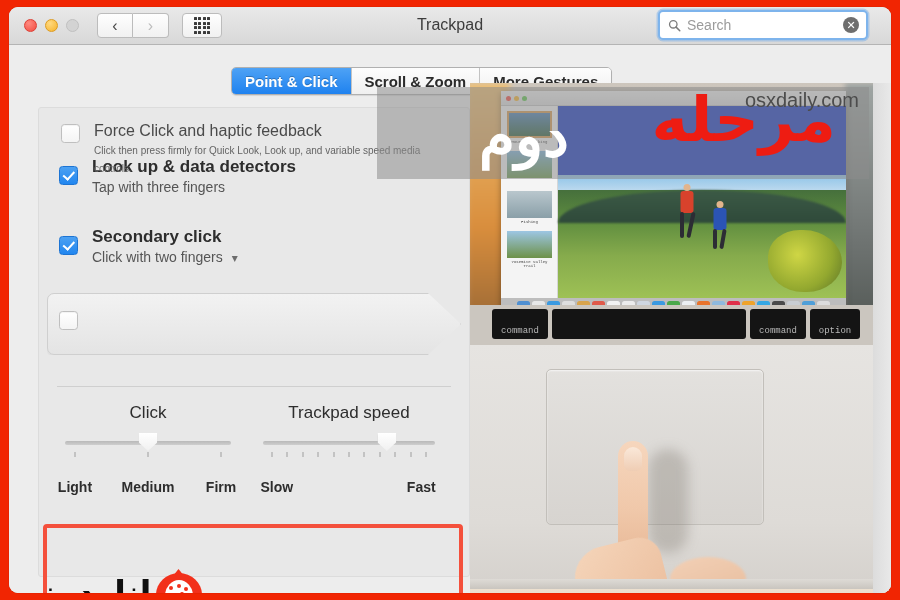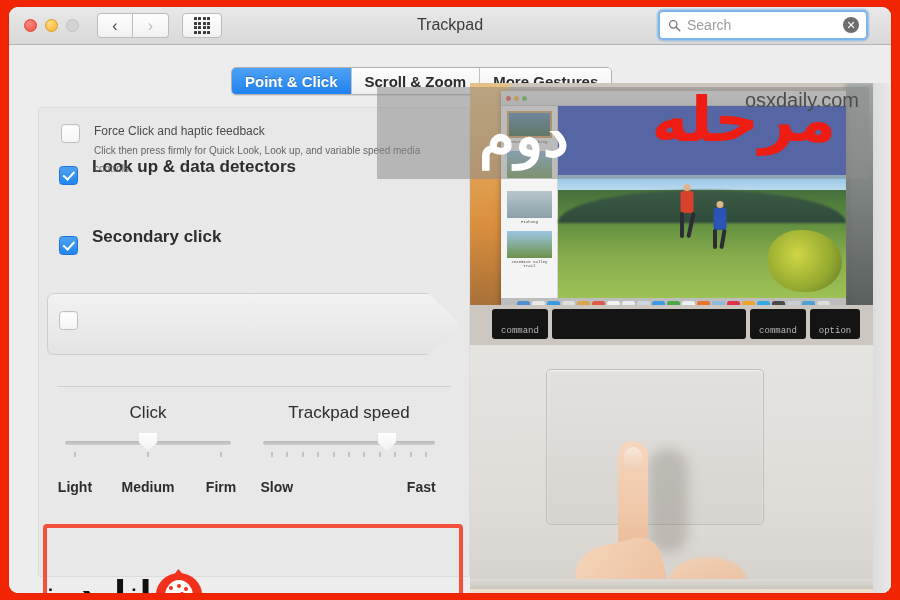--- a/index.html
+++ b/index.html
@@ -471,27 +471,32 @@
         <div class="tab">Scroll &amp; Zoom</div>
         <div class="tab">More Gestures</div>
       </div>
 
       <div id="panel">
 
         <div class="opt-row" style="top:48px">
           <div class="cb on"></div>
           <div>
             <div class="opt-title">Look up &amp; data detectors</div>
+            <div class="opt-sub">Tap with three fingers</div>
           </div>
         </div>
 
         <div class="opt-row" style="top:118px">
           <div class="cb on"></div>
           <div>
             <div class="opt-title">Secondary click</div>
+            <div class="sub-row">
+              <div class="opt-sub">Click with two fingers</div>
+              <span class="caret">▾</span>
+            </div>
           </div>
         </div>
 
         <div id="row-tap-to-click"></div>
         <div class="opt-row" style="top:193px">
           <div class="cb off"></div>
         </div>
 
         <div id="divider"></div>
 
@@ -535,21 +540,21 @@
           <div class="sl-labels">
             <span style="left:8%">Slow</span>
             <span style="left:92%">Fast</span>
           </div>
         </div>
 
         <div id="force-box"></div>
         <div id="force-row">
           <div class="cb off" style="margin-top:4px"></div>
           <div>
-            <div class="opt-title" style="font-weight:normal;font-size:12px;color:#4a4a4a">Force Click and haptic feedback</div>
+            <div class="opt-title" style="font-weight:normal;font-size:16px;color:#4a4a4a">Force Click and haptic feedback</div>
             <div id="force-sub">Click then press firmly for Quick Look, Look up, and variable speed media controls.</div>
           </div>
         </div>
       </div>
 
       <div id="photo">
 
         <div id="mb-screen-area">
           <div id="bg-warm-left"></div>
           <div id="bg-rock-right"></div>

